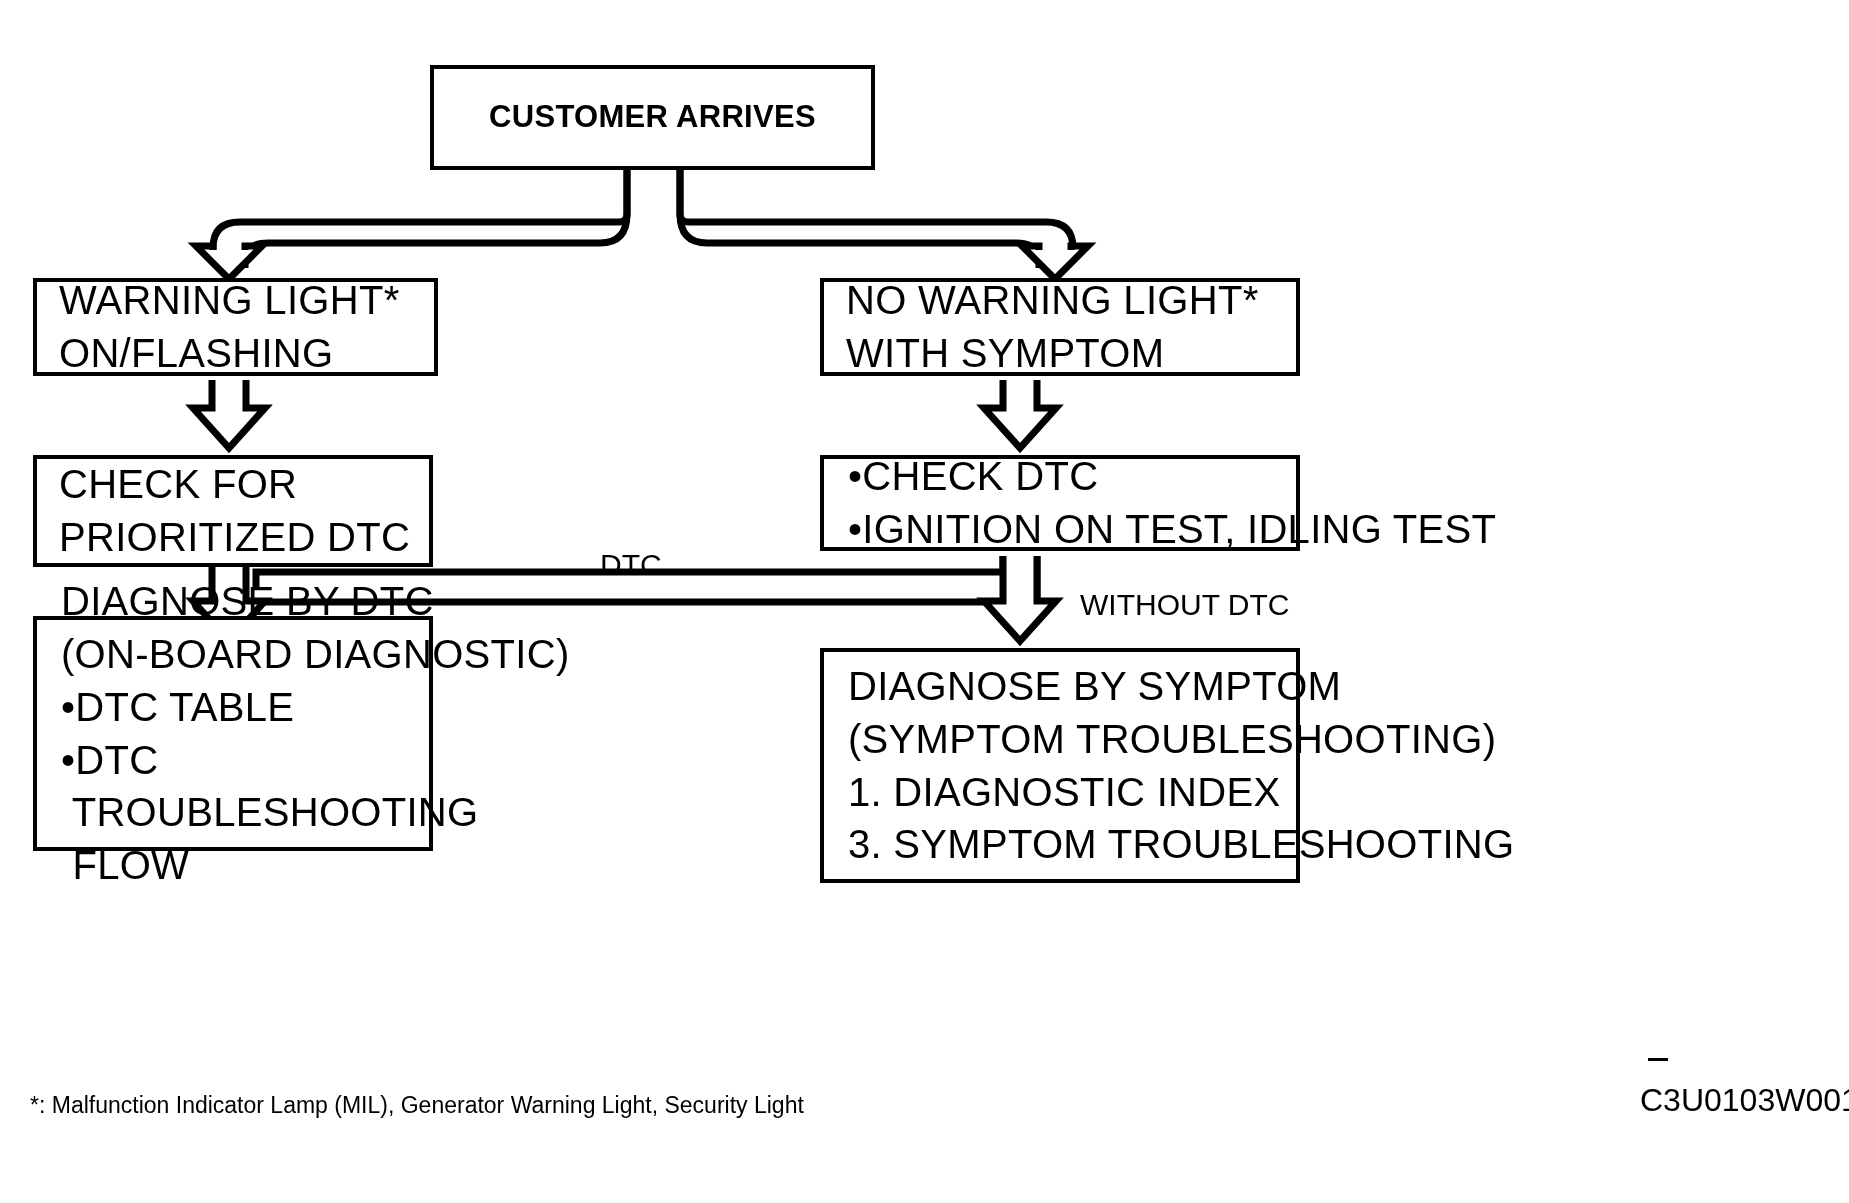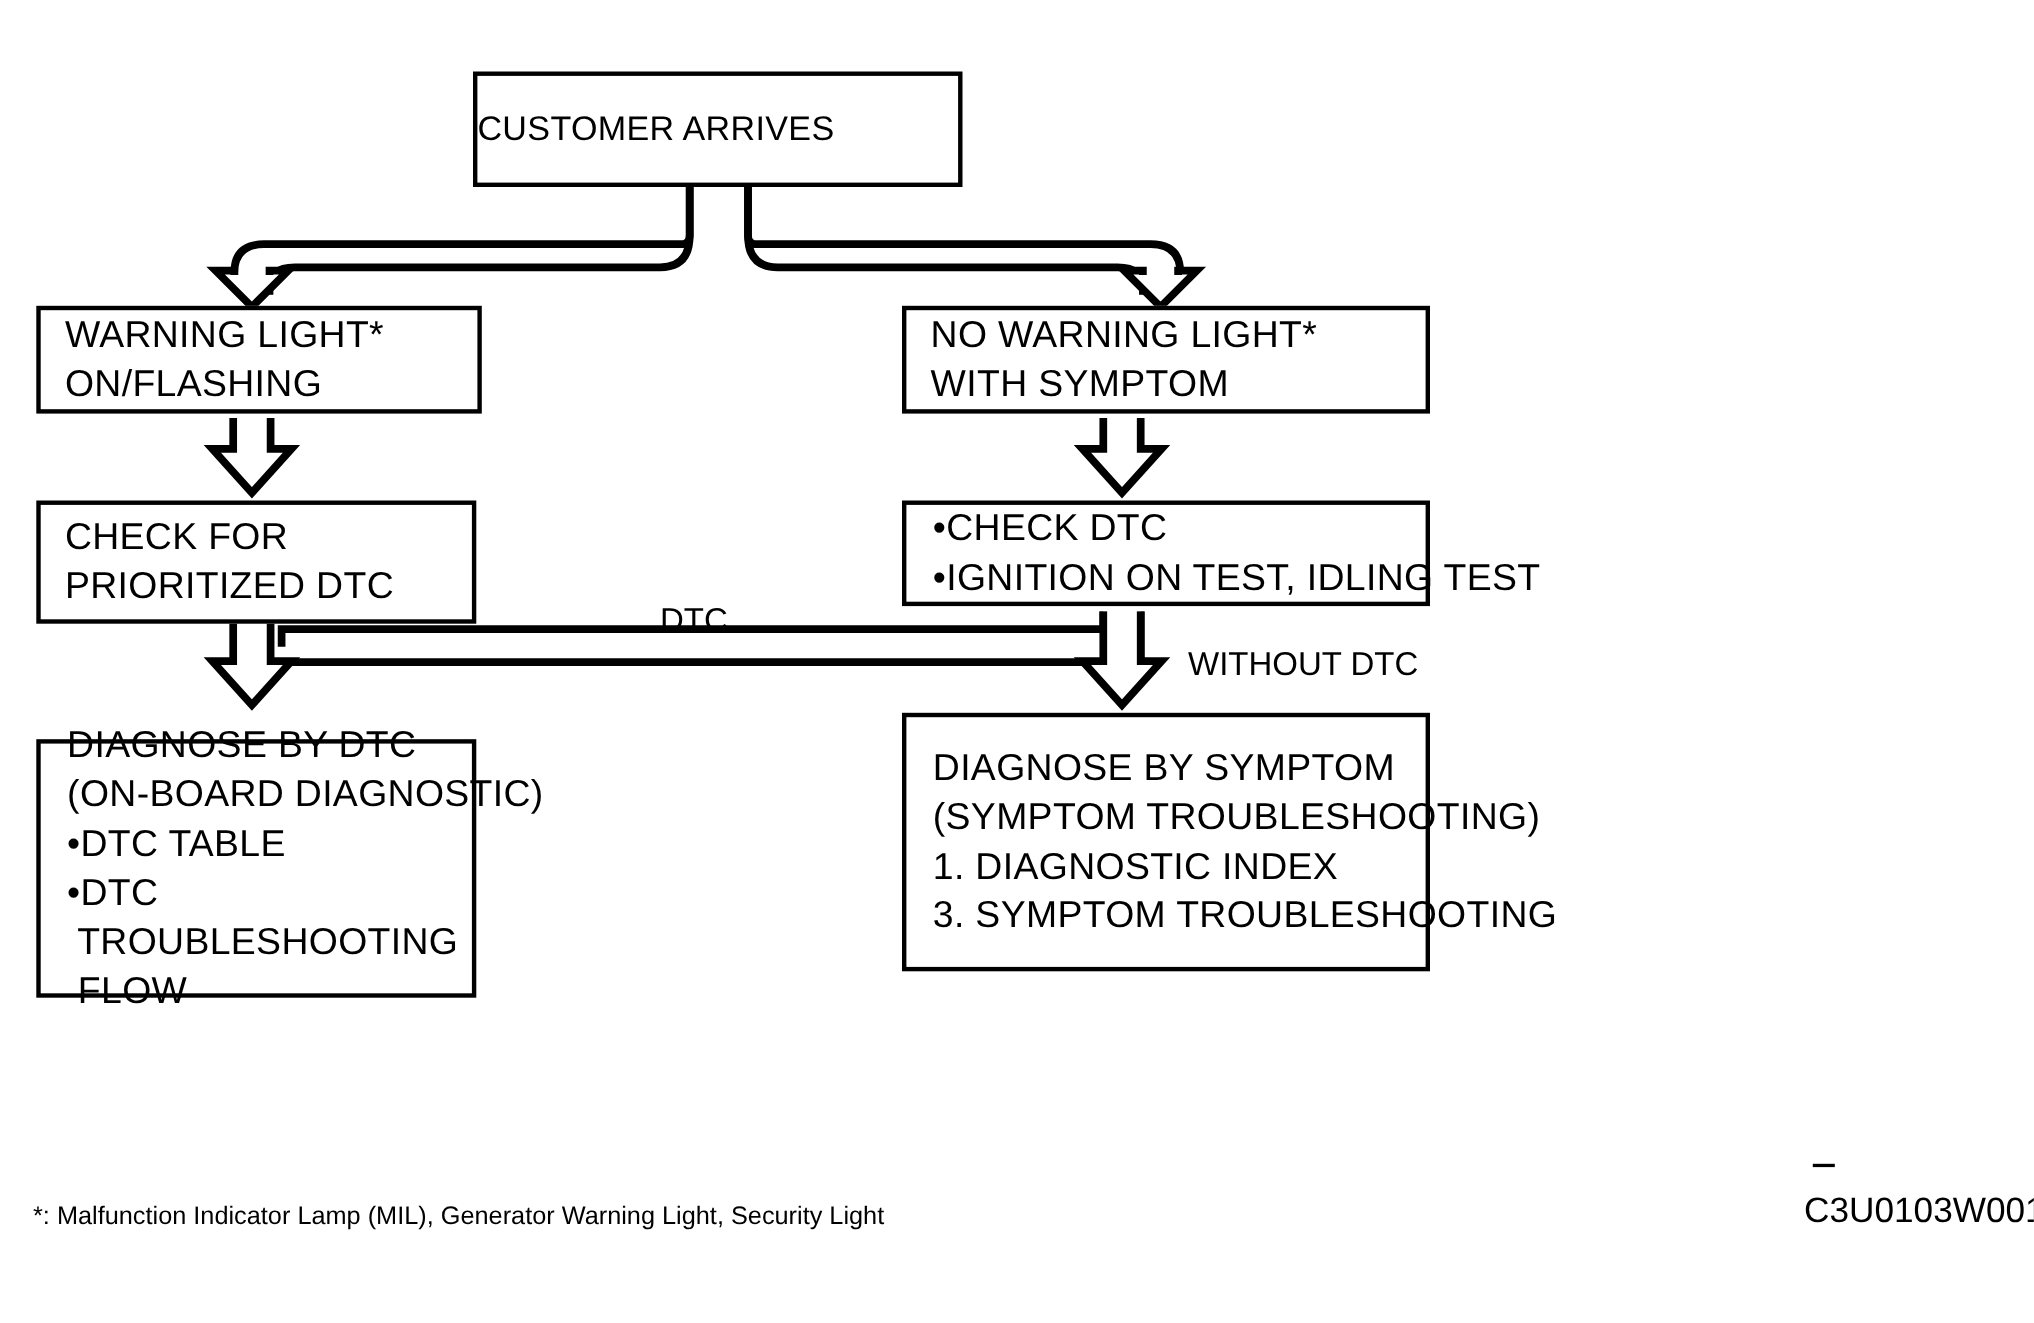--- a/index.html
+++ b/index.html
@@ -21,27 +21,28 @@
   .node {
     position: absolute;
     border: 4px solid #000000;
     background: #ffffff;
     box-sizing: border-box;
     display: flex;
     flex-direction: column;
     justify-content: center;
   }
   .node .line {
-    font-size: 34px;
+    font-size: 40px;
     line-height: 1.32;
     letter-spacing: 0.3px;
     white-space: pre;
   }
   .node.center .line {
-    text-align: left;
+    text-align: center;
+    font-weight: bold;
   }
   .node.padded {
     padding-left: 22px;
     padding-right: 10px;
   }
   .node.padleft {
     padding-left: 24px;
   }
 
   
@@ -61,21 +62,21 @@
   
   #n-checkfor {
     left: 33px;   top: 455px;  width: 400px;  height: 112px;
   }
   #n-checkdtc {
     left: 820px;  top: 455px;  width: 480px;  height: 96px;
   }
 
   
   #n-diagdtc {
-    left: 33px;   top: 672px;  width: 400px;  height: 235px;
+    left: 33px;   top: 616px;  width: 400px;  height: 235px;
   }
   #n-diagsym {
     left: 820px;  top: 648px;  width: 480px;  height: 235px;
   }
 
   
   #wires {
     position: absolute;
     left: 0; top: 0;
     width: 1849px;

